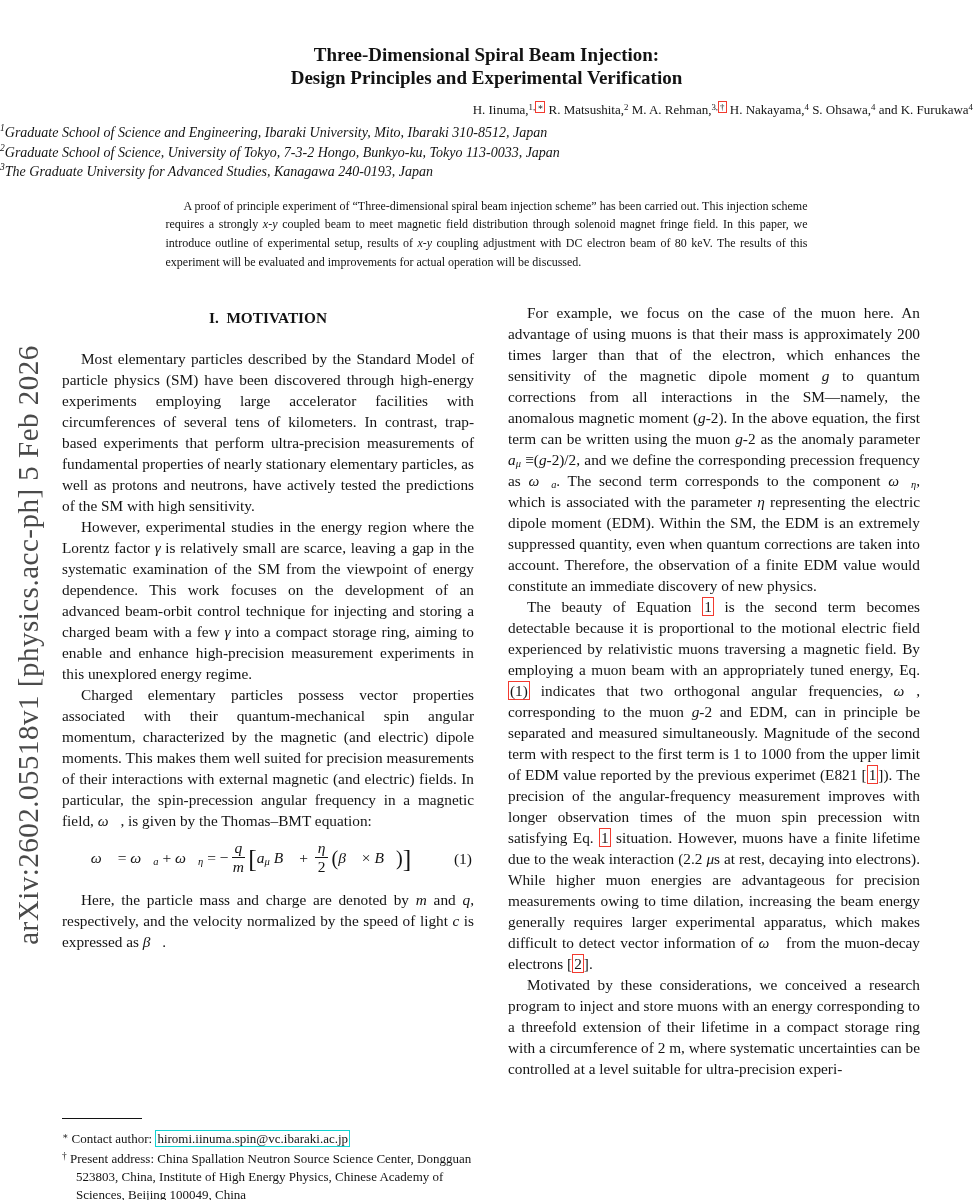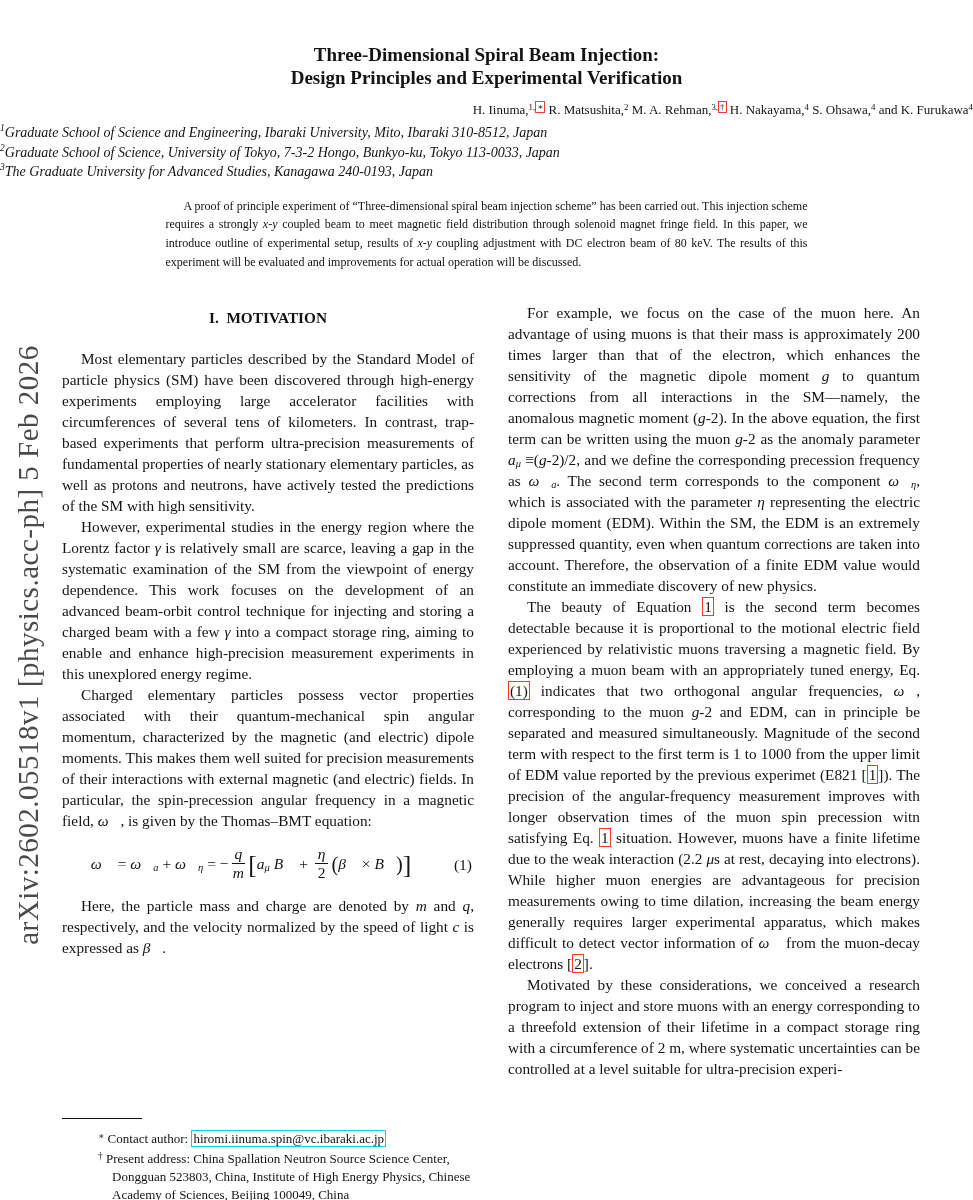--- a/index.html
+++ b/index.html
@@ -50,35 +50,35 @@
   .sup, sup { font-size: 0.68em; line-height: 0; }
   .sup { vertical-align: 0.5em; }
   .sub { font-size: 0.68em; vertical-align: -0.22em; line-height: 0; }
   .linkbox { border: 1px solid #f23a2f; padding: 0 1px; }
   .cyanbox { border: 1.5px solid #0fd3d3; padding: 0 1px; }
   .fnmark { font-size: 0.72em; vertical-align: 0.45em; }
 
   
   .equation {
     display: flex; align-items: center; justify-content: center;
-    position: relative; margin: 14px 0 13px;
+    position: relative; margin: 8px 0 13px;
     font-size: 15.5px; text-indent: 0; padding-right: 34px;
   }
   .eq-part { white-space: pre; }
   .frac { display: inline-flex; flex-direction: column; align-items: center; margin: 0 3px; }
   .frac .num { display: block; border-bottom: 1px solid #131313; padding: 0 3px; line-height: 1.15; }
   .frac .den { display: block; line-height: 1.15; }
   .big  { font-size: 1.65em; line-height: 0; vertical-align: -0.15em; }
   .big2 { font-size: 1.3em;  line-height: 0; vertical-align: -0.1em; }
   .eqnum { position: absolute; right: 2px; top: 50%; transform: translateY(-50%); }
 
   
   .footnotes { position: absolute; left: 62px; top: 1118px; width: 418px; font-size: 13px; line-height: 17.8px; text-align: left; }
   .fn-rule { width: 80px; border-top: 1px solid #131313; margin-bottom: 9px; }
-  .fn { padding-left: 14px; text-indent: -14px; margin-left: 36px; }
+  .fn { padding-left: 14px; text-indent: -14px; }
 </style>
 </head>
 <body>
 
 <div class="page">
 
   <div class="arxiv-stamp">arXiv:2602.05518v1 [physics.acc-ph] 5 Feb 2026</div>
 
   <div class="header">
     <div class="title">

